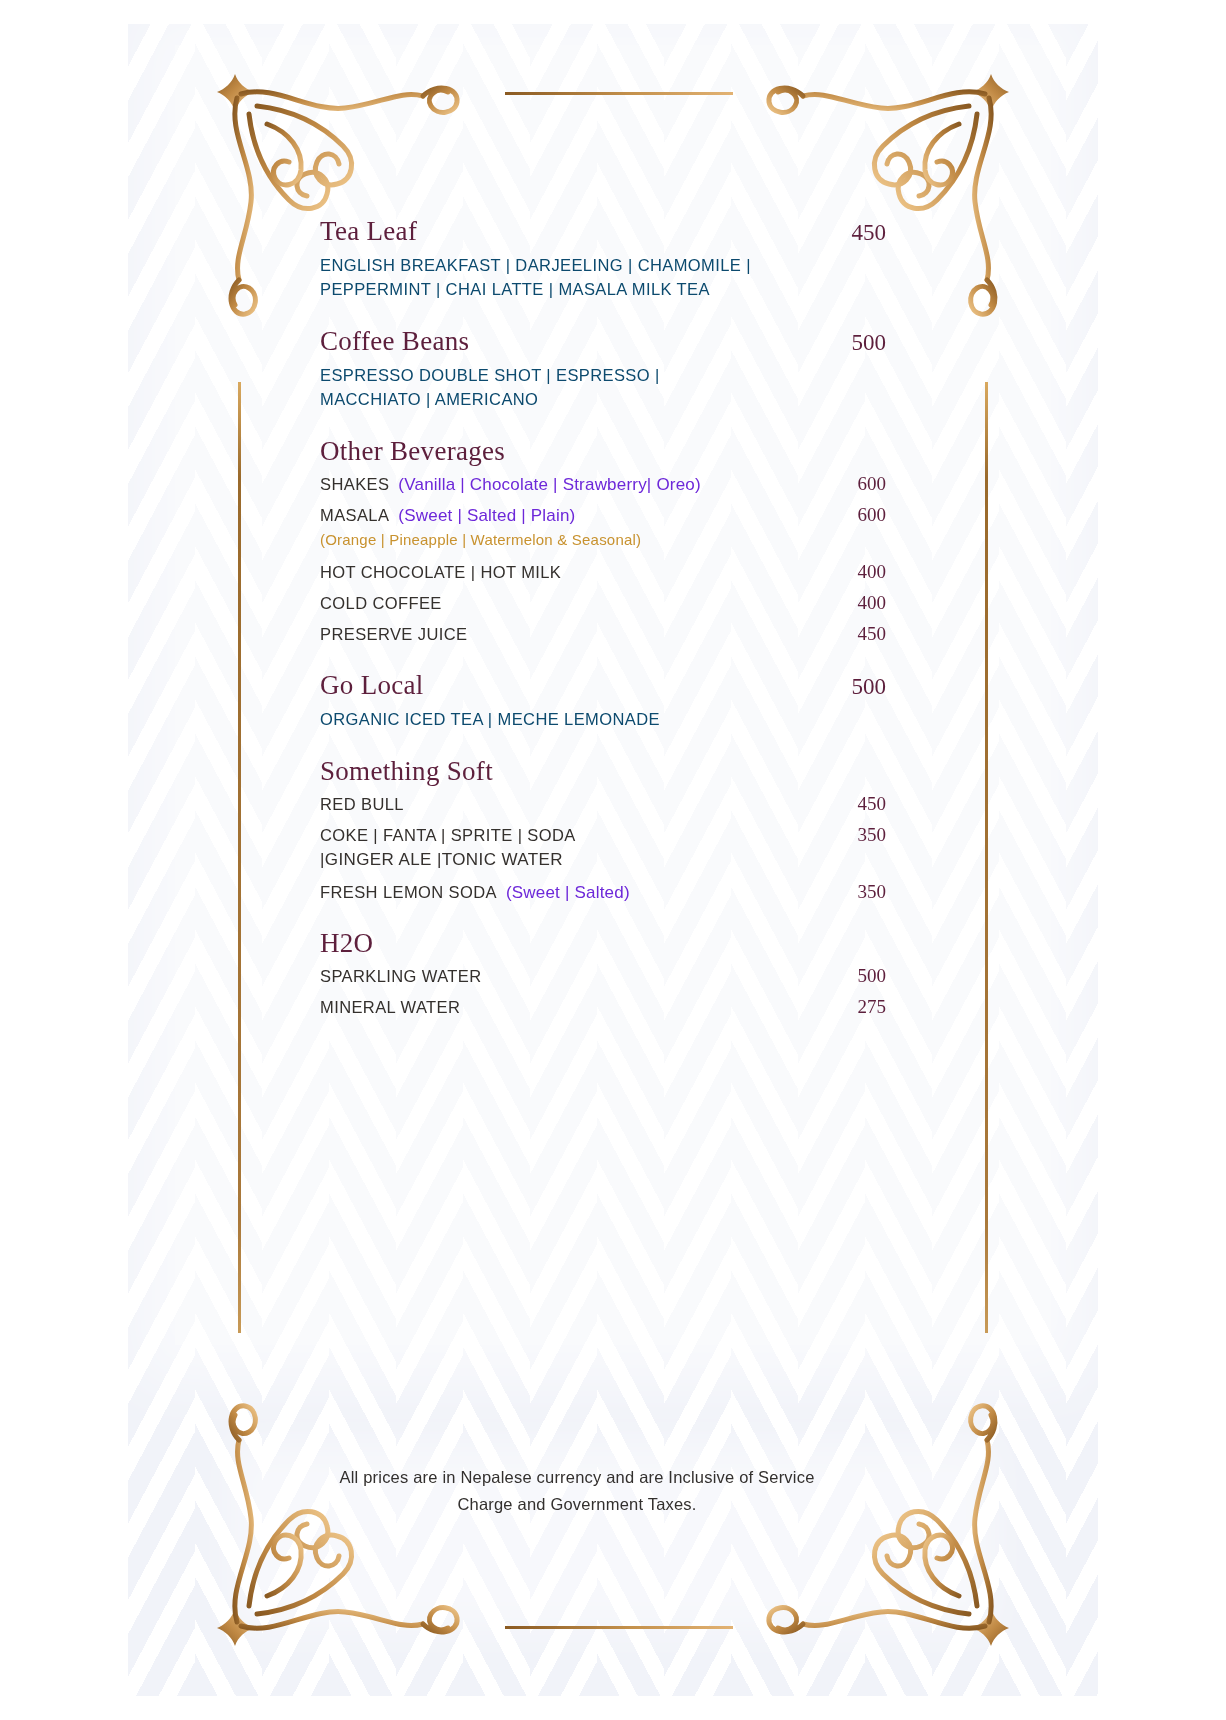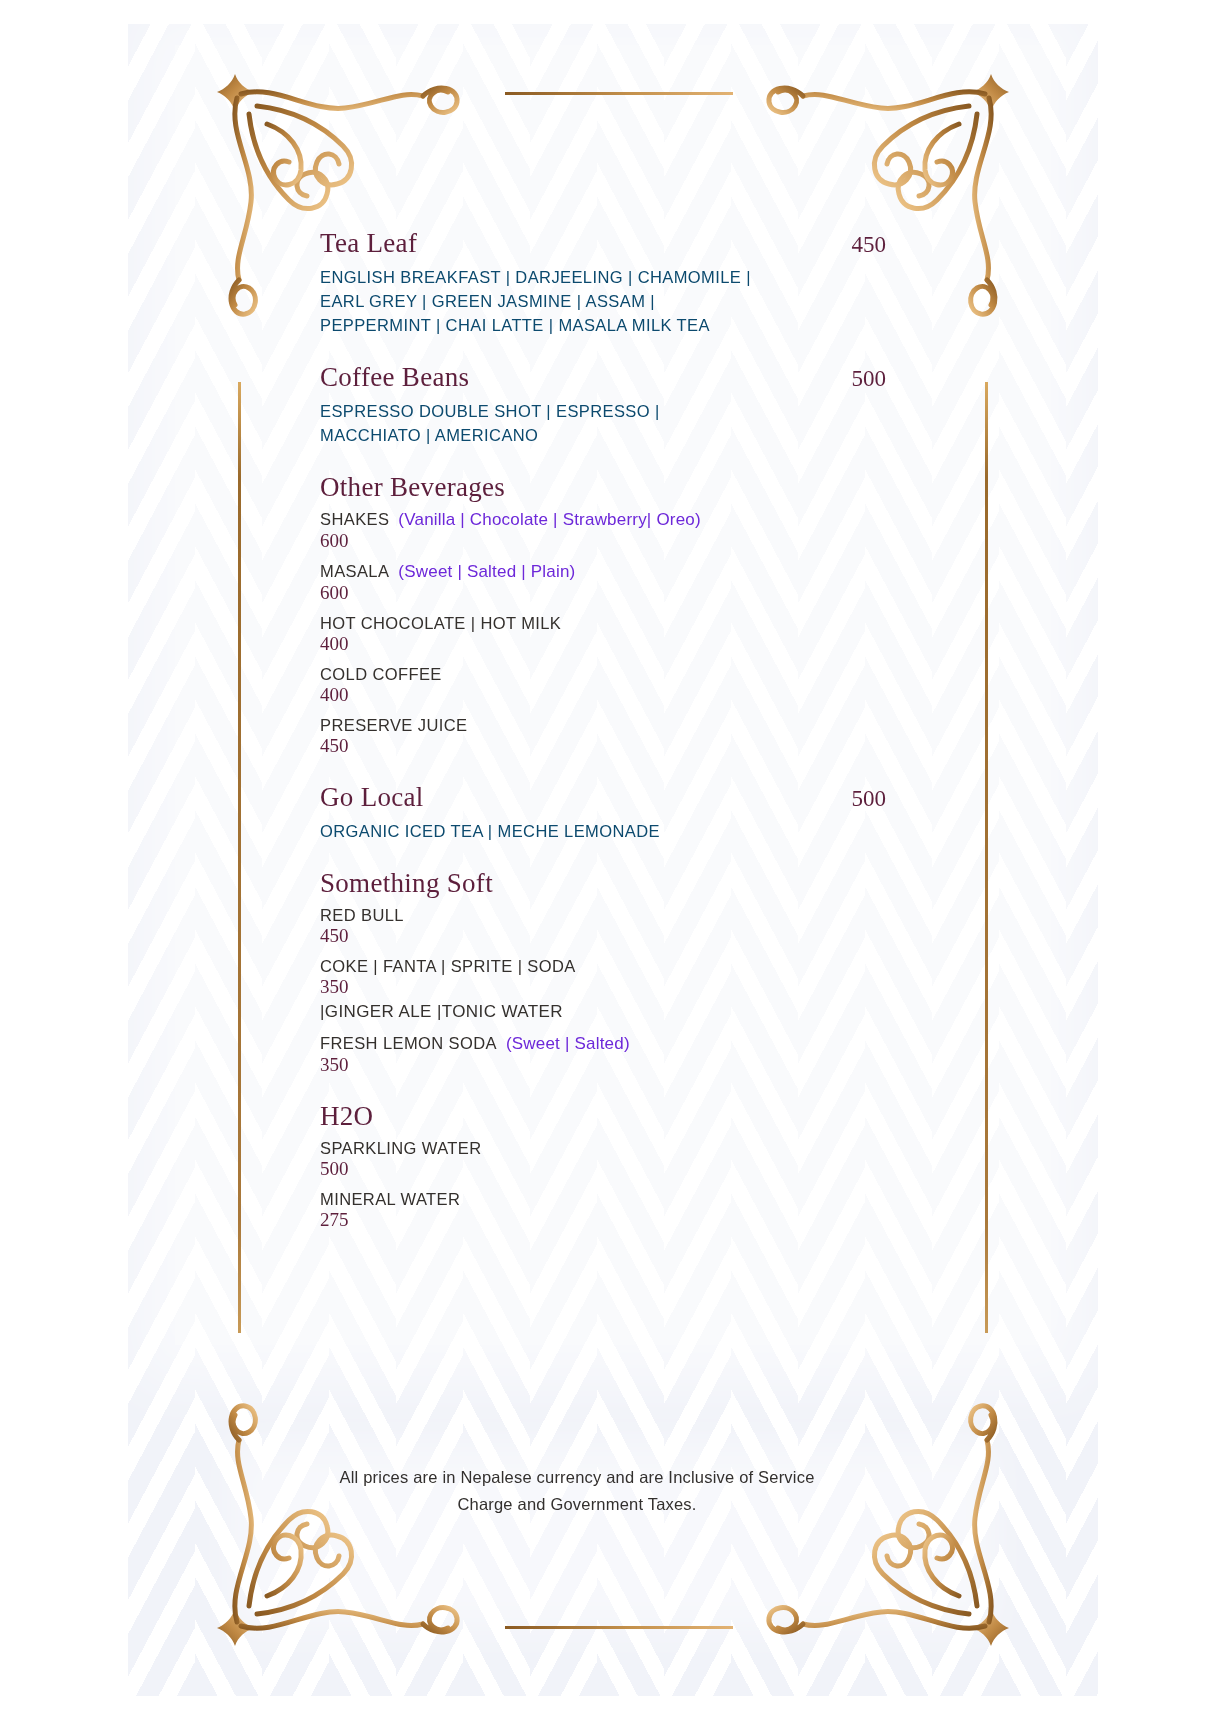--- a/index.html
+++ b/index.html
@@ -28,26 +28,26 @@
 
   
   .corner{position:absolute;width:270px;height:270px;}
   .corner.tl{left:205px;top:62px;}
   .corner.tr{left:751px;top:62px;transform:scaleX(-1);}
   .corner.bl{left:205px;top:1388px;transform:scaleY(-1);}
   .corner.br{left:751px;top:1388px;transform:scale(-1,-1);}
 
   
   .menu-content{position:absolute;left:320px;top:212px;width:566px;}
-  .menu-section{margin:15px 0 24px 0;}
+  .menu-section{margin:3px 0 24px 0;}
   .sec-head{display:flex;justify-content:space-between;align-items:baseline;margin:0 0 6px 0;}
   .sec-title{font-family:"Liberation Serif",serif;font-size:27px;line-height:32px;color:#5d1f3c;letter-spacing:0.3px;}
   .sec-price{font-family:"Liberation Serif",serif;font-size:23px;color:#5d1f3c;}
   .sec-desc{font-size:16.5px;line-height:24px;color:#0c4a6e;letter-spacing:0.4px;}
-  .item-row{display:flex;justify-content:space-between;align-items:baseline;margin:0 0 9px 0;flex-direction:column;}
+  .item-row{display:flex;justify-content:space-between;align-items:baseline;margin:0 0 9px 0;}
   .item-left{display:flex;align-items:baseline;flex-wrap:wrap;}
   .item-name{font-size:16.5px;color:#34302d;letter-spacing:0.4px;line-height:20px;}
   .item-variants{font-size:17px;color:#6d28d9;margin-left:9px;letter-spacing:0.2px;}
   .item-price{font-family:Liberation Serif, serif;font-size:19px;color:#5d1f3c;}
   .item-subline{margin:-5px 0 11px 0;line-height:20px;}
   .item-subline.gold{font-size:15px;color:#c8922f;letter-spacing:0.2px;}
   .item-subline.dark{font-size:17px;color:#34302d;letter-spacing:0.4px;}
 
   
   .footer{position:absolute;left:227px;top:1464px;width:700px;text-align:center;
@@ -144,21 +144,20 @@
     </g>
   </svg>
 
   <div class="menu-content">
       <section class="menu-section">
         <div class="sec-head">
           <div class="sec-title">Tea Leaf</div>
           <div class="sec-price">450</div>
         </div>
         <div class="sec-desc">ENGLISH BREAKFAST | DARJEELING | CHAMOMILE |</div>
-        <div class="sec-desc">EARL GREY | GREEN JASMINE | ASSAM |</div>
         <div class="sec-desc">PEPPERMINT | CHAI LATTE | MASALA MILK TEA</div>
       </section>
       <section class="menu-section">
         <div class="sec-head">
           <div class="sec-title">Coffee Beans</div>
           <div class="sec-price">500</div>
         </div>
         <div class="sec-desc">ESPRESSO DOUBLE SHOT | ESPRESSO |</div>
         <div class="sec-desc">MACCHIATO | AMERICANO</div>
       </section>
@@ -173,20 +172,21 @@
           </div>
           <span class="item-price">600</span>
         </div>
         <div class="item-row">
           <div class="item-left">
             <span class="item-name">MASALA</span>
             <span class="item-variants">(Sweet | Salted | Plain)</span>
           </div>
           <span class="item-price">600</span>
         </div>
+        <div class="item-subline gold">(Orange | Pineapple | Watermelon &amp; Seasonal)</div>
         <div class="item-row">
           <div class="item-left">
             <span class="item-name">HOT CHOCOLATE | HOT MILK</span>
           </div>
           <span class="item-price">400</span>
         </div>
         <div class="item-row">
           <div class="item-left">
             <span class="item-name">COLD COFFEE</span>
           </div>

